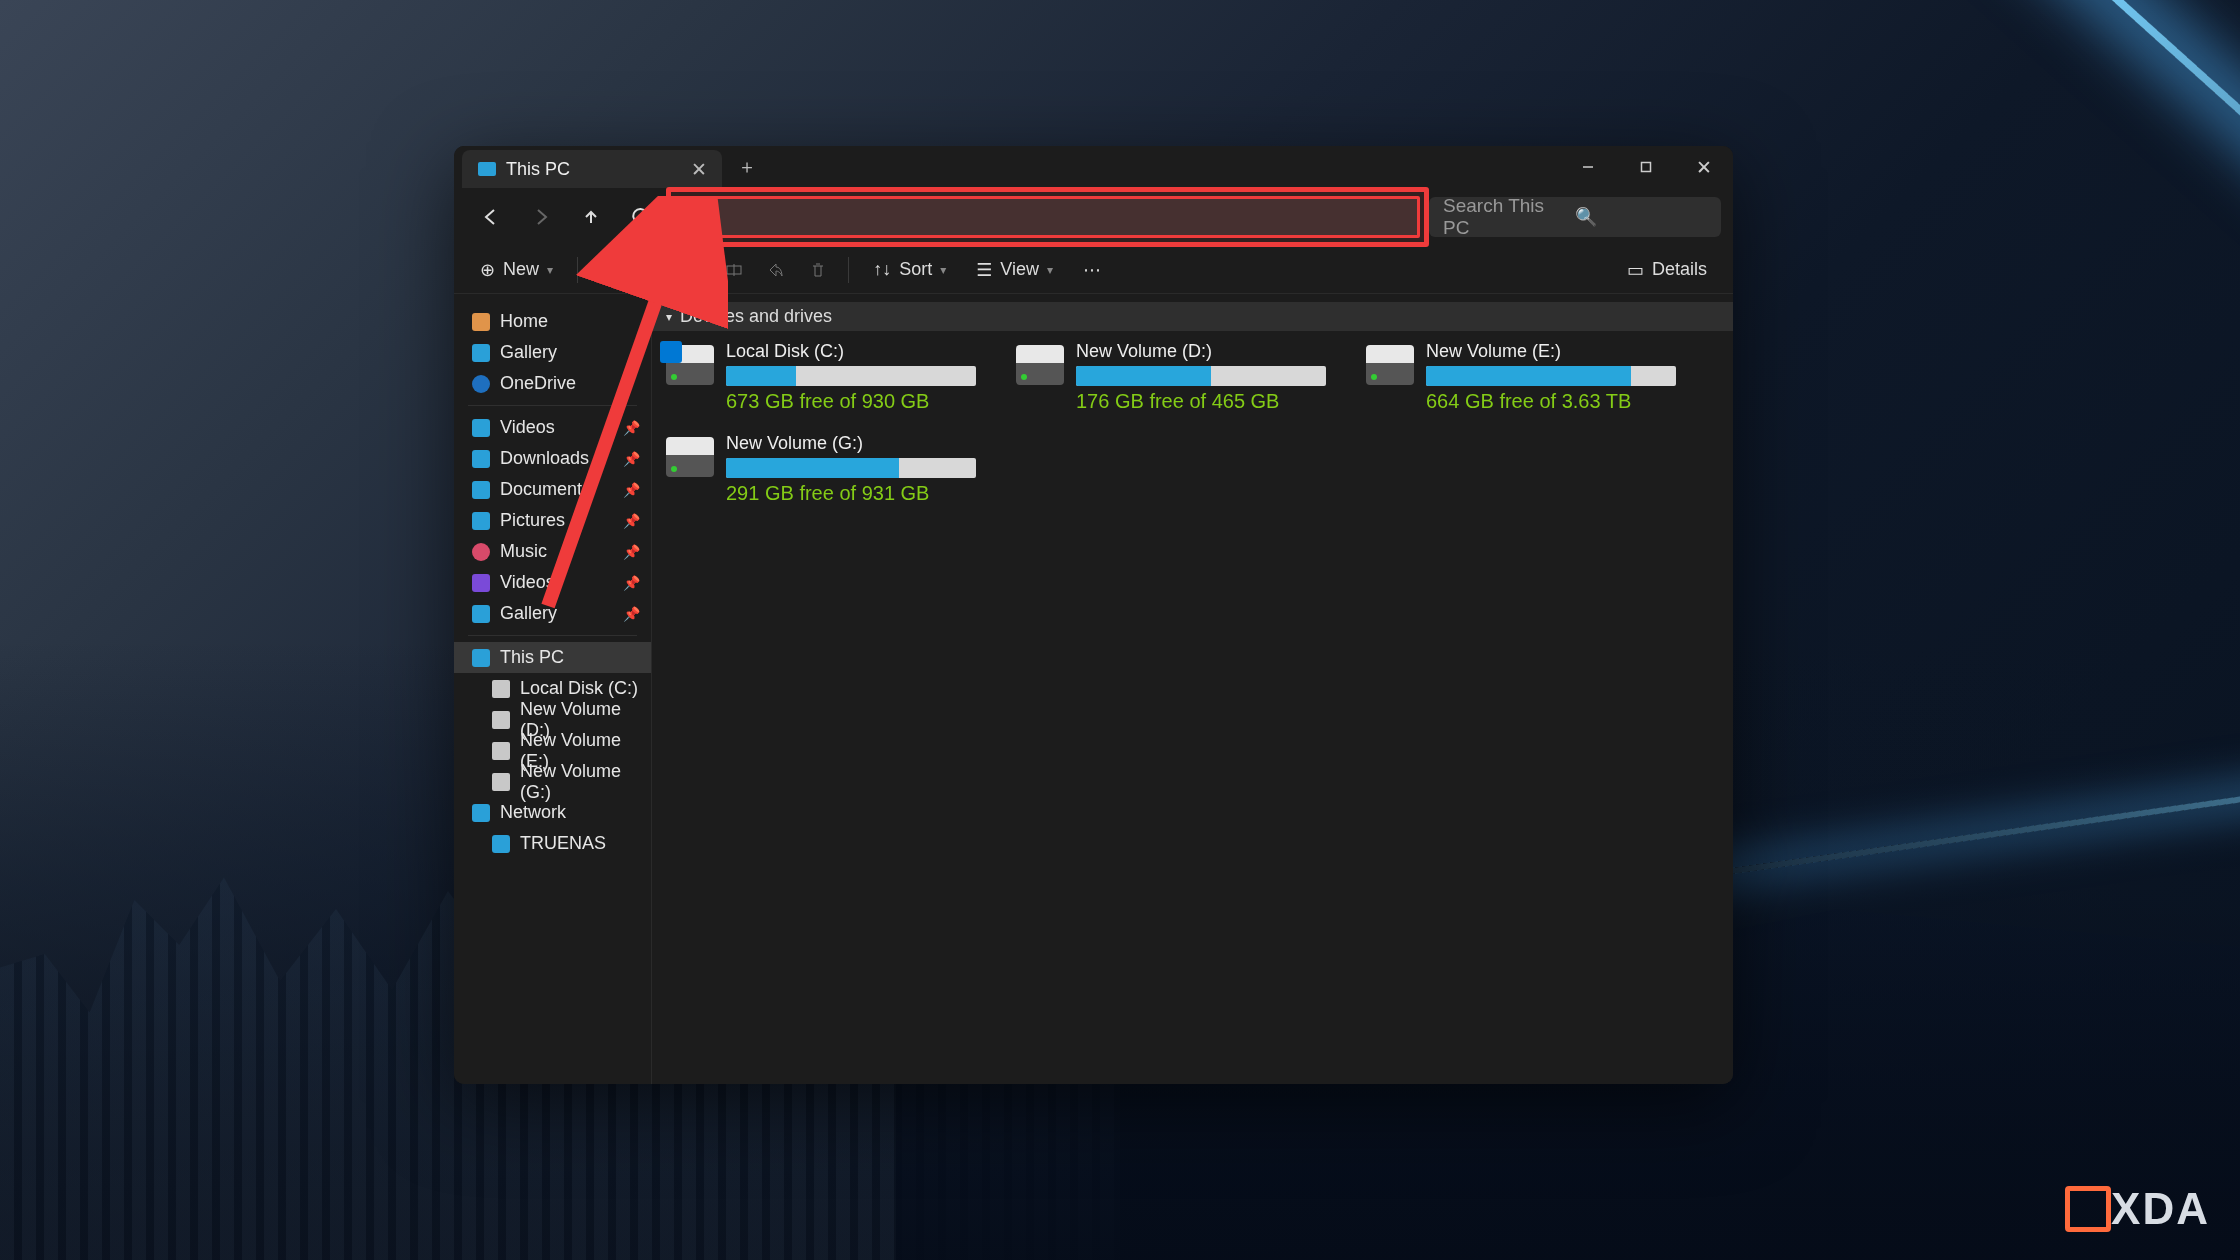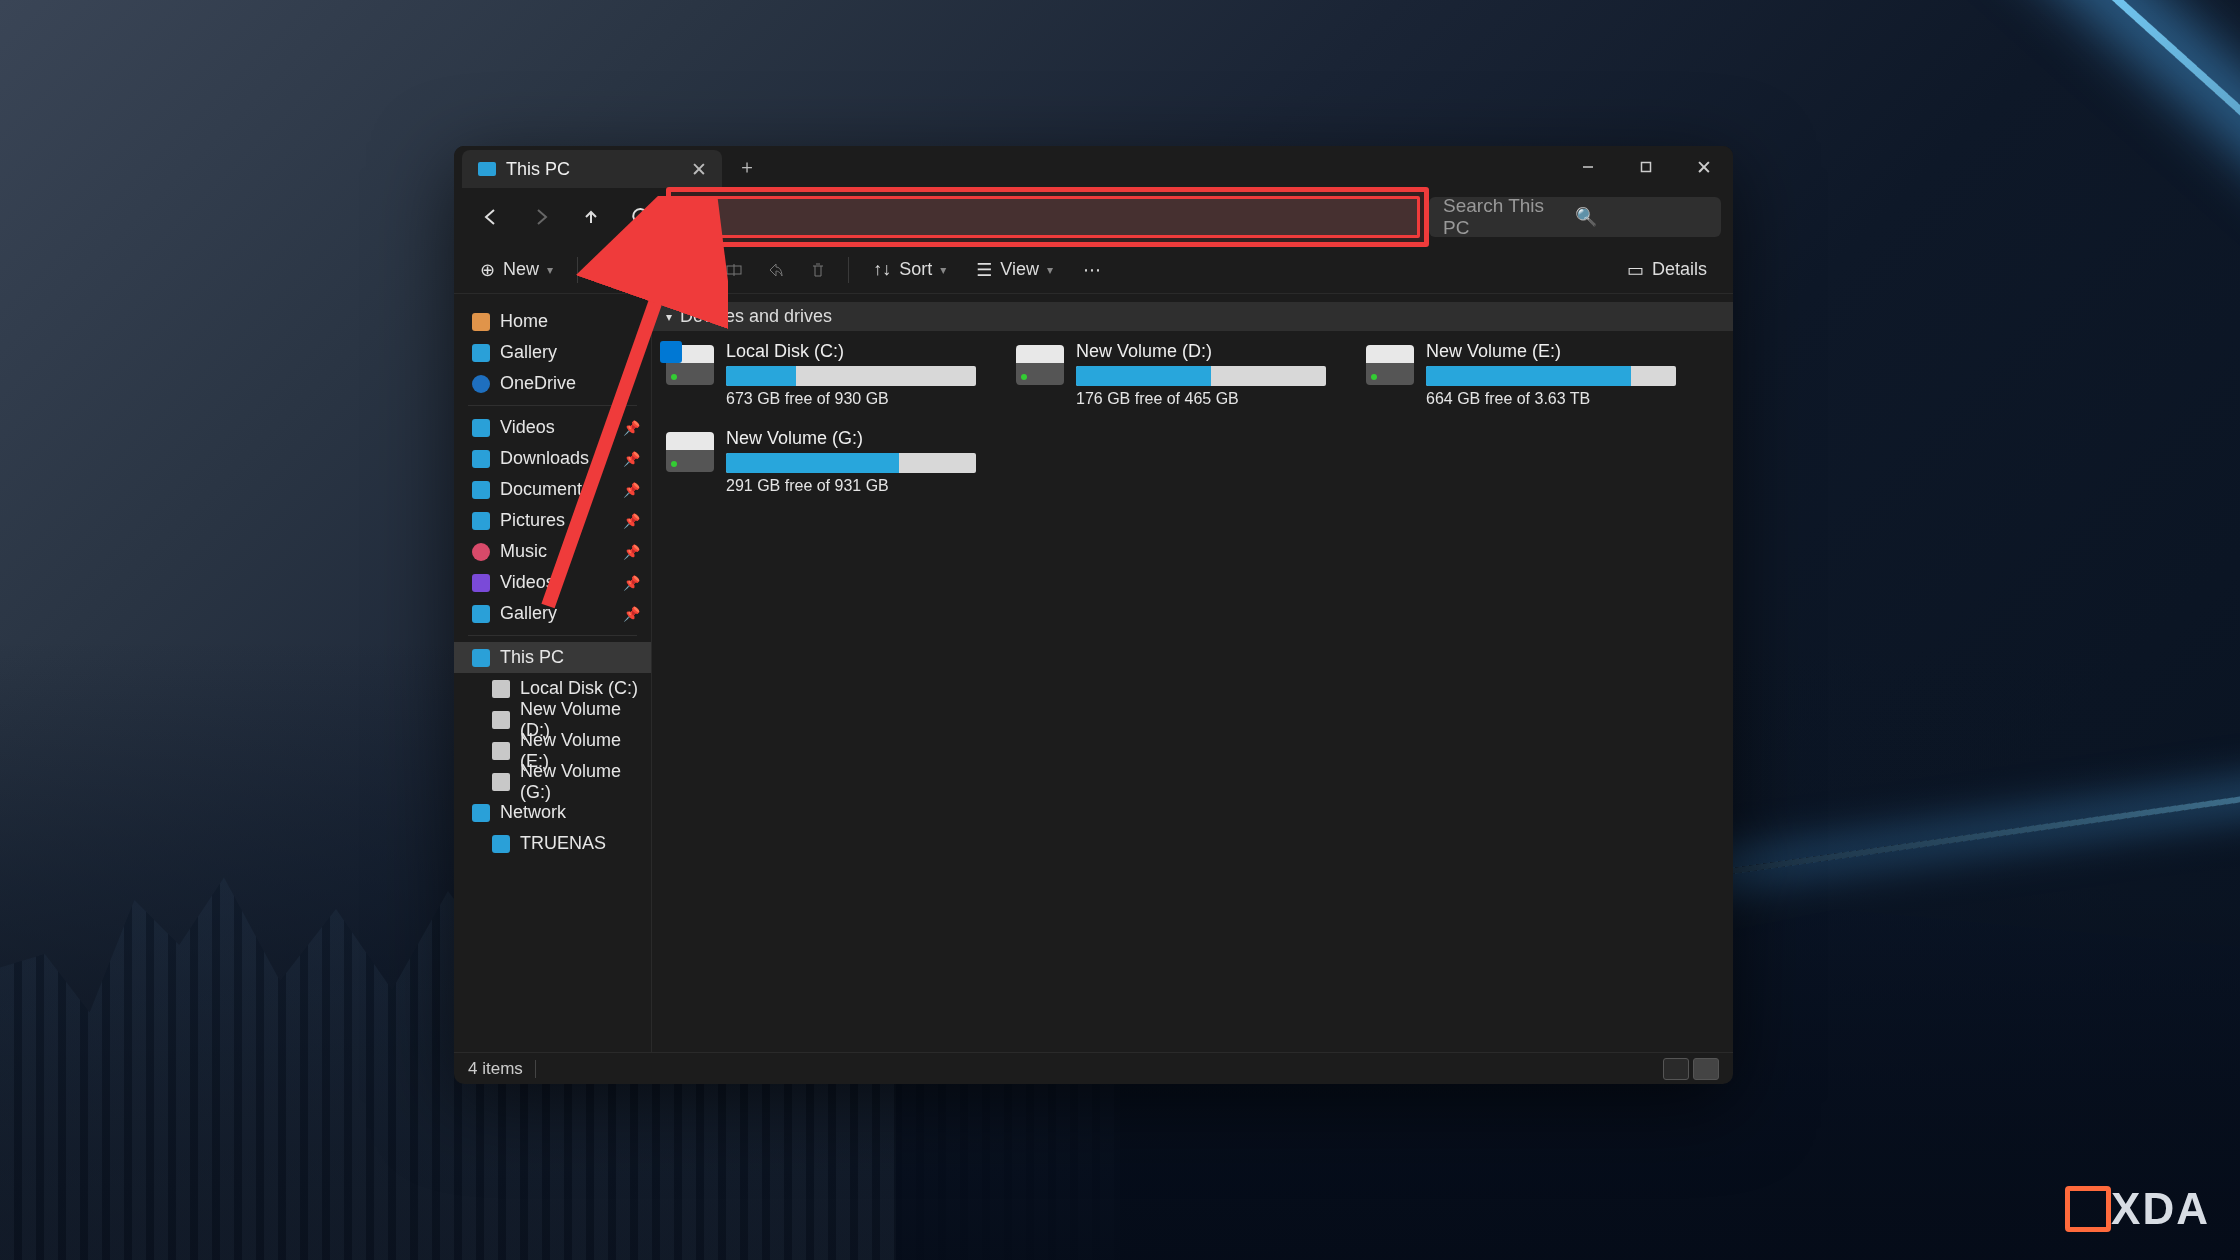--- a/index.html
+++ b/index.html
@@ -72,21 +72,21 @@
 .group-hdr { background:#2f2f2f; padding:4px 14px; font-size:18px; color:#ddd; display:flex; align-items:center; gap:8px;}
 .drives { display:flex; flex-wrap:wrap; gap:20px 40px; padding:10px 14px;}
 .drive { width:310px; display:flex; gap:12px;}
 .drive-ico { width:48px; height:40px; background:linear-gradient(#e8e8e8 45%,#555 45%); border-radius:4px; margin-top:4px; position:relative;}
 .drive-ico::after{content:"";position:absolute;left:5px;bottom:5px;width:6px;height:6px;background:#3c3;border-radius:50%;}
 .drive-ico.sys::before{content:"";position:absolute;left:-6px;top:-4px;width:22px;height:22px;background:#0078d4;border-radius:3px;}
 .drive-info { flex:1; display:flex; flex-direction:column; gap:4px;}
 .drive-name { font-size:18px; color:#eee;}
 .drive-bar { height:20px; background:#d8d8d8; position:relative; border-radius:2px; overflow:hidden;}
 .drive-fill { height:100%; background:#28a6dc;}
-.drive-free { font-size:16px; color:#e5e5e5;}
+.drive-free { font-size:20px; color:#84cc16;}
 
 .status { height:32px; border-top:1px solid #2a2a2a; display:flex; align-items:center; padding:0 14px; font-size:17px; color:#ccc;}
 .status .sep { width:1px; height:18px; background:#444; margin:0 12px;}
 .status .vbtns { margin-left:auto; display:flex; gap:4px;}
 .status .vbtn { width:26px; height:22px; border:1px solid #555; background:#2a2a2a; border-radius:3px; cursor:pointer;}
 .status .vbtn.on { background:#444;}
 
 .arrow-svg { position:absolute; left:468px; top:196px; width:260px; height:430px; z-index:20; pointer-events:none;}
 svg { display:block; }
 </style>
@@ -349,28 +349,20 @@
        <div class="drive-bar">
                 <div class="drive-fill" style="width:69%"></div>
               </div>
        <div class="drive-free">291 GB free of 931 GB</div>
      </div>
    </div>
         </div>
     </div>
   </div>
 
-  <div class="status">
-    <span>4 items</span>
-    <span class="sep"></span>
-    <div class="vbtns">
-      <div class="vbtn"></div>
-      <div class="vbtn on"></div>
-    </div>
-  </div>
 
 </div>
 
 <svg class="arrow-svg" viewBox="0 0 260 430">
   <defs>
       <marker id="ah" markerWidth="12" markerHeight="12" refX="6" refY="6" orient="auto">
         <path d="M0 0 L12 6 L0 12 Z" fill="#ef3b3b"></path>
       </marker>
     </defs>
   <line x1="80" y1="410" x2="215" y2="28" stroke="#ef3b3b" stroke-width="14" marker-end="url(#ah)"></line>

